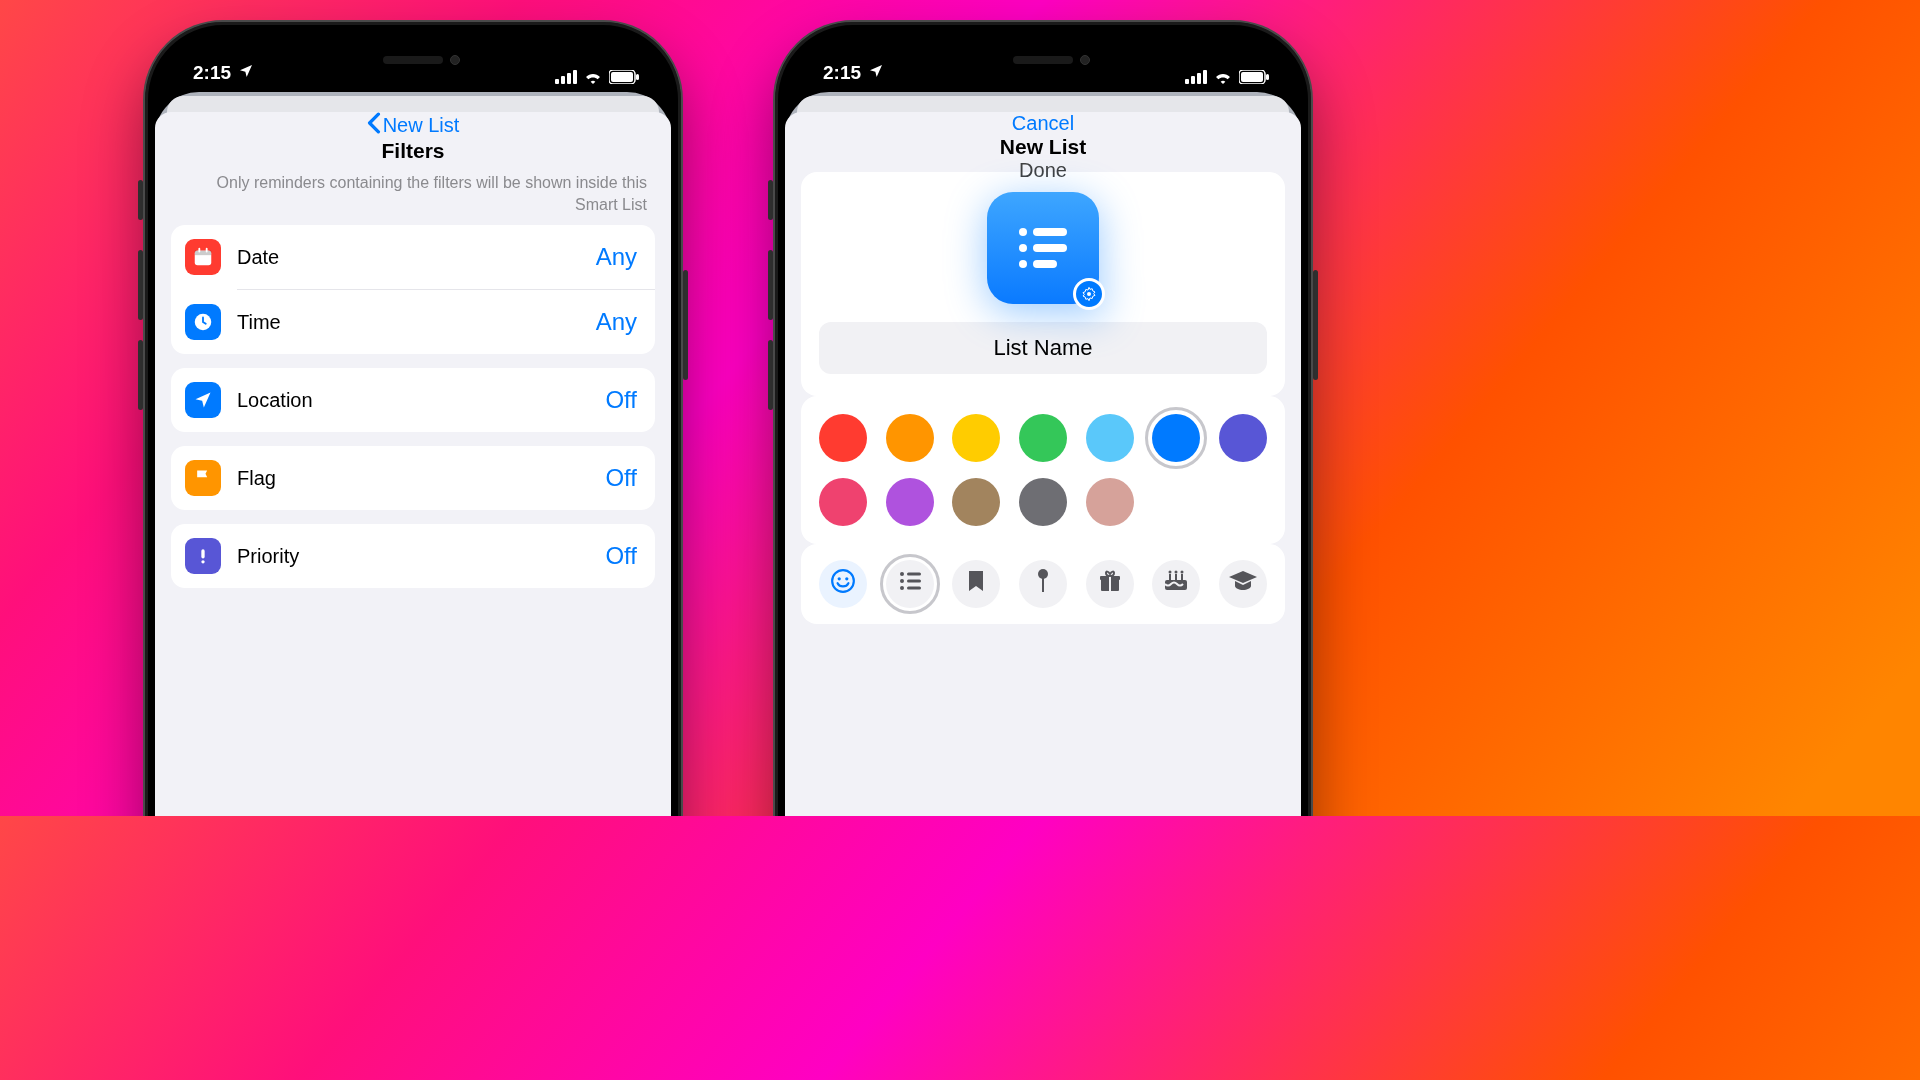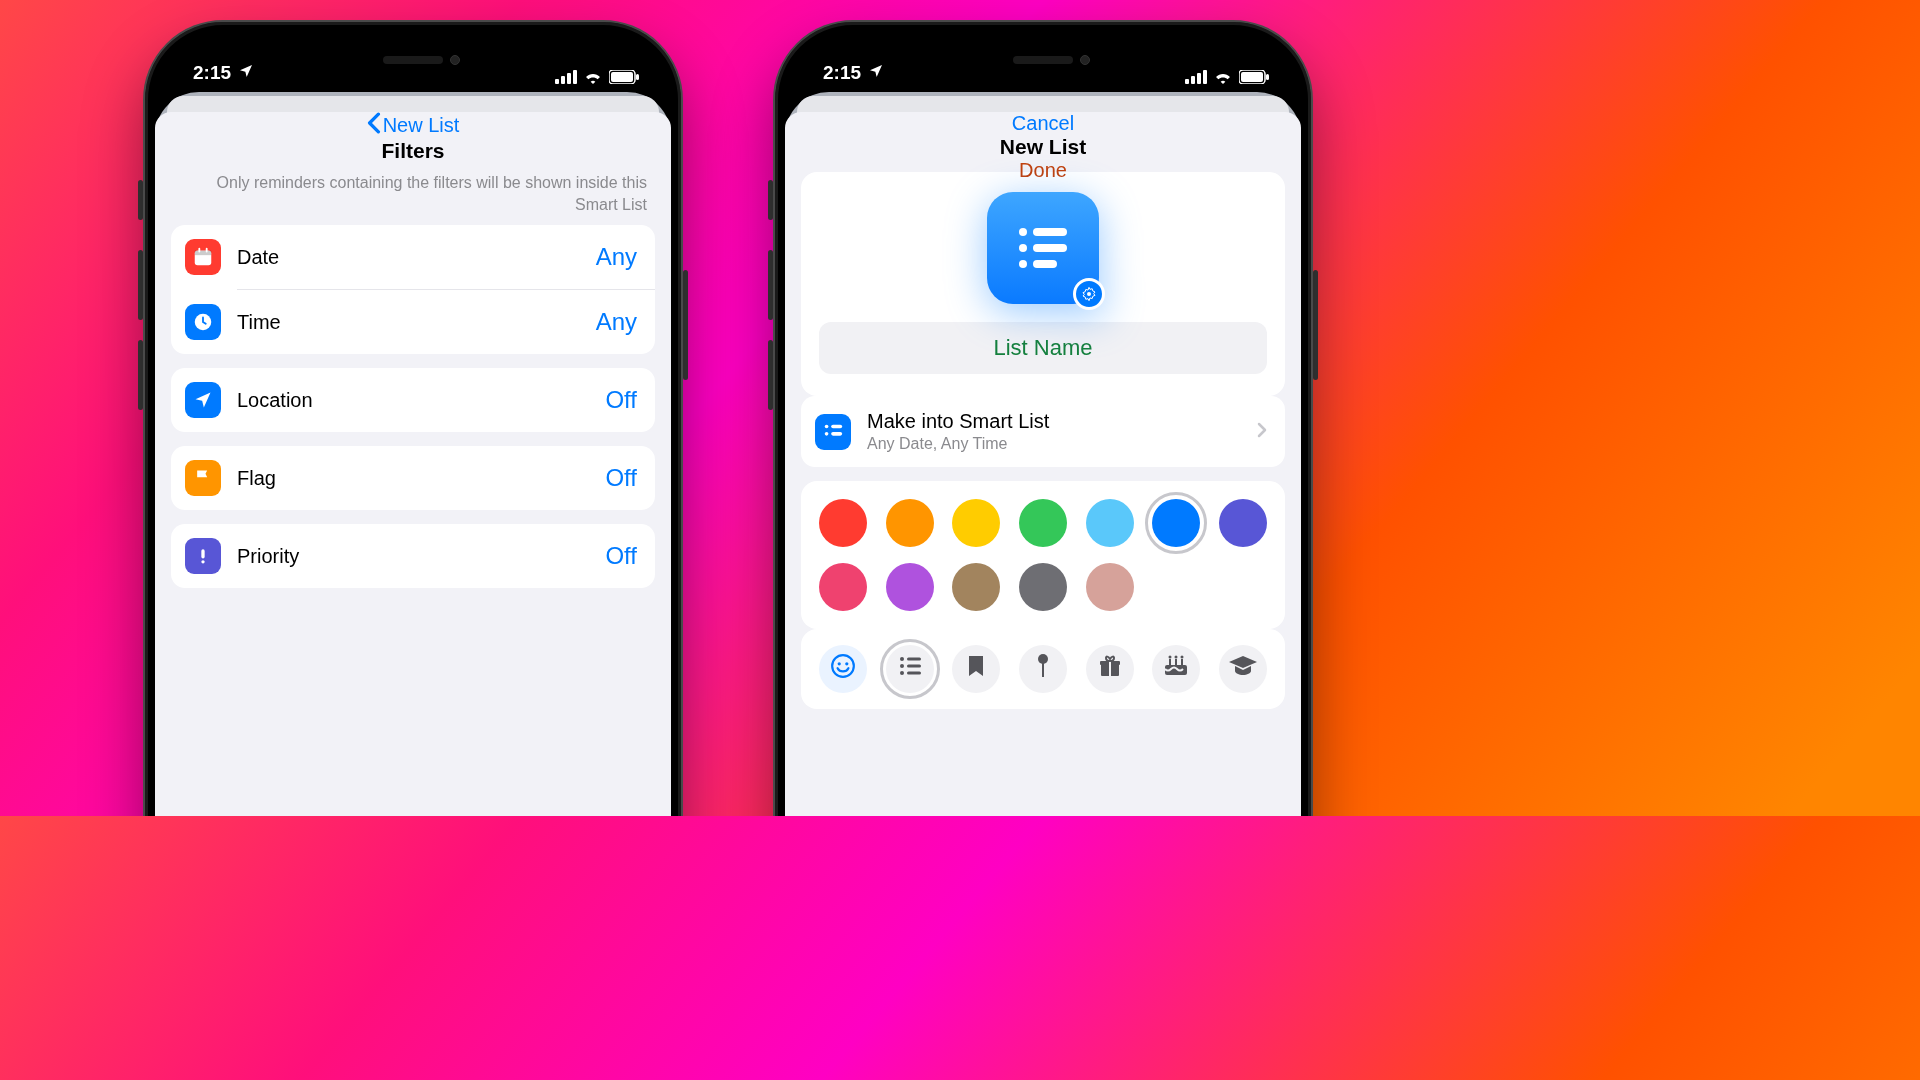--- a/index.html
+++ b/index.html
@@ -99,21 +99,21 @@
   align-items:center;
   justify-content:space-between;
   padding:0 18px;
   font-size:20px;
   flex-direction:column;
 }
 .nav .left, .nav .right { flex:1; display:flex; align-items:center; }
 .nav .right { justify-content:flex-end; }
 .nav .title { flex:1; text-align:center; font-weight:700; color:#000; font-size:21px;}
 .nav .link { color:#007aff; font-size:20px; }
-.nav .link.disabled { color:#c2410c; }
+.nav .link.disabled { color:#404040; }
 .nav .back { display:flex; align-items:center; gap:2px; color:#007aff; }
 
 .content { padding: 0 16px; }
 .hint { color:#8a8a8e; font-size:16px; padding: 6px 8px 10px; line-height:1.35;text-align:right; }
 .section-h { font-size:26px; font-weight:800; color:#000; padding: 8px 4px 10px; }
 
 .card { background:#fff; border-radius:14px; margin-bottom:14px; }
 .row {
   display:flex; align-items:center; gap:16px;
   padding: 14px 18px 14px 14px;
@@ -145,21 +145,21 @@
   display:flex; align-items:center; justify-content:center;
 }
 .hero-badge {
   position:absolute; right:-6px; bottom:-6px;
   width:32px; height:32px; border-radius:50%;
   background:#007aff; border:3px solid #fff;
   display:flex; align-items:center; justify-content:center; color:#fff;
 }
 .name-input {
   width:100%; height:52px; border:none; border-radius:12px;
-  background:#f1f1f4; text-align:center; font-size:22px; color:#15803d;
+  background:#f1f1f4; text-align:center; font-size:22px; color:#000000;
   display:flex; align-items:center; justify-content:center;
 }
 .smart-row .sub { color:#8a8a8e; font-size:16px; }
 .smart-row .txt { display:flex; flex-direction:column; gap:2px; flex:1;}
 .smart-row .title2 { color:#000; font-size:20px; font-weight:500;}
 
 .colors {
   background:#fff; border-radius:16px; padding:18px 16px;
   display:grid; grid-template-columns: repeat(7, 1fr);
   gap:16px 14px;
@@ -399,39 +399,20 @@
             <div class="hero-badge">
               <svg width="16" height="16" viewBox="0 0 24 24" fill="white">
                   <circle cx="12" cy="12" r="3"></circle>
                   <path d="M12 2l1.5 3 3.3-.9.9 3.3L21 9l-2 2.5 2 2.5-3.3 1.5-.9 3.3-3.3-.9L12 22l-1.5-3-3.3.9-.9-3.3L3 15l2-2.5L3 10l3.3-1.5.9-3.3 3.3.9L12 2z" fill="none" stroke="white" stroke-width="1.5"></path>
                 </svg>
             </div>
           </div>
           <div class="name-input">List Name</div>
         </div>
 
-        <div class="card">
-          <div class="row smart-row">
-            <div class="icon bg-blue">
-              <svg width="22" height="20" viewBox="0 0 24 20" fill="white">
-                  <circle cx="5" cy="4" r="2"></circle>
-                  <rect x="10" y="2" width="12" height="4" rx="2"></rect>
-                  <circle cx="5" cy="12" r="2"></circle>
-                  <rect x="10" y="10" width="12" height="4" rx="2"></rect>
-                </svg>
-            </div>
-            <div class="txt">
-              <div class="title2">Make into Smart List</div>
-              <div class="sub">Any Date, Any Time</div>
-            </div>
-            <span class="chev"><svg width="10" height="16" viewBox="0 0 10 16" fill="none" stroke="#c7c7cc" stroke-width="2.5" stroke-linecap="round" stroke-linejoin="round">
-                  <path d="M2 2l6 6-6 6"></path>
-                </svg></span>
-          </div>
-        </div>
 
         <div class="colors" id="color-grid">
             <div class="color-dot" style="background: rgb(255, 59, 48);"></div>
             <div class="color-dot" style="background: rgb(255, 149, 0);"></div>
             <div class="color-dot" style="background: rgb(255, 204, 0);"></div>
             <div class="color-dot" style="background: rgb(52, 199, 89);"></div>
             <div class="color-dot" style="background: rgb(90, 200, 250);"></div>
             <div class="color-dot selected" style="background: rgb(0, 122, 255);"></div>
             <div class="color-dot" style="background: rgb(88, 86, 214);"></div>
             <div class="color-dot" style="background: rgb(239, 66, 111);"></div>

